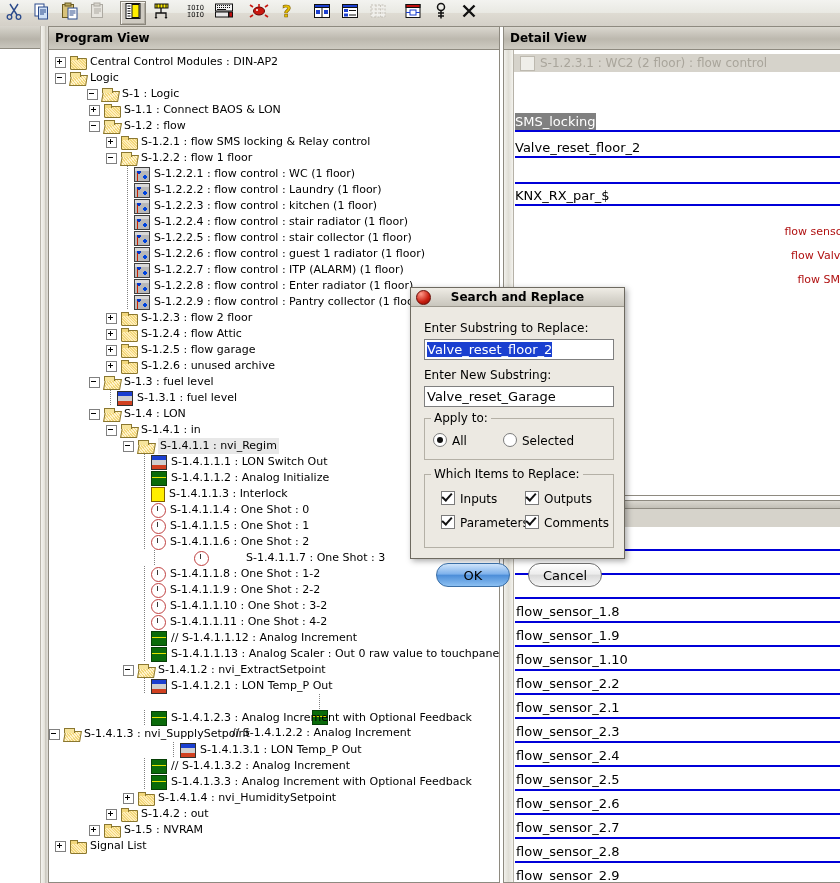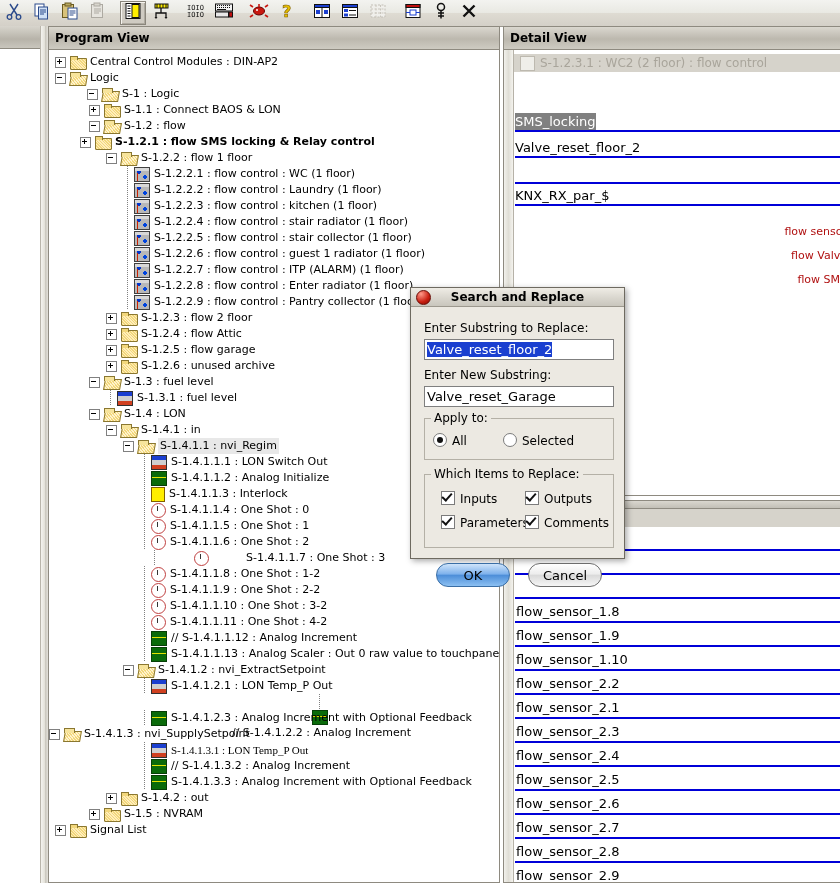--- a/index.html
+++ b/index.html
@@ -397,21 +397,21 @@
       <div class="node" style="padding-left: 40px;">
         <span class="expander plus"></span>
         <span class="ico folder"></span>
         <span class="lbl">S-1.1 : Connect BAOS &amp; LON</span>
       </div>
       <div class="node" style="padding-left: 40px;">
         <span class="expander minus"></span>
         <span class="ico folderopen"></span>
         <span class="lbl">S-1.2 : flow</span>
       </div>
-      <div class="node" style="padding-left: 31px; font-weight: bold;">
+      <div class="node" style="padding-left: 57px;">
         <span class="expander plus"></span>
         <span class="ico folder"></span>
         <span class="lbl">S-1.2.1 : flow  SMS locking &amp; Relay control</span>
       </div>
       <div class="node" style="padding-left: 57px;">
         <span class="expander minus"></span>
         <span class="ico folderopen"></span>
         <span class="lbl">S-1.2.2 : flow 1 floor</span>
       </div>
       <div class="node" style="padding-left: 74px;">
@@ -587,34 +587,39 @@
       <div class="node" style="padding-left: 91px;">
         <span class="dots"></span>
         <span class="ico analog"></span>
         <span class="lbl">S-1.4.1.2.3 : Analog Increment with Optional Feedback</span>
       </div>
       <div class="node" style="">
         <span class="expander minus"></span>
         <span class="ico folderopen"></span>
         <span class="lbl">S-1.4.1.3 : nvi_SupplySetpoint</span>
       </div>
-      <div class="node" style="padding-left: 91px; font-family: Liberation Serif, serif;">
+      <div class="node" style="padding-left: 120px;">
         <span class="dots"></span>
         <span class="ico block2"></span>
         <span class="lbl">S-1.4.1.3.1 : LON Temp_P Out</span>
       </div>
       <div class="node" style="padding-left: 91px;">
         <span class="dots"></span>
         <span class="ico analog"></span>
         <span class="lbl">// S-1.4.1.3.2 : Analog Increment</span>
       </div>
       <div class="node" style="padding-left: 91px;">
         <span class="dots"></span>
         <span class="ico analog"></span>
         <span class="lbl">S-1.4.1.3.3 : Analog Increment with Optional Feedback</span>
+      </div>
+      <div class="node" style="padding-left: 74px;">
+        <span class="expander plus"></span>
+        <span class="ico folder"></span>
+        <span class="lbl">S-1.4.1.4 : nvi_HumiditySetpoint</span>
       </div>
       <div class="node" style="padding-left: 57px;">
         <span class="expander plus"></span>
         <span class="ico folder"></span>
         <span class="lbl">S-1.4.2 : out</span>
       </div>
       <div class="node" style="padding-left: 40px;">
         <span class="expander plus"></span>
         <span class="ico folder"></span>
         <span class="lbl">S-1.5 : NVRAM</span>

